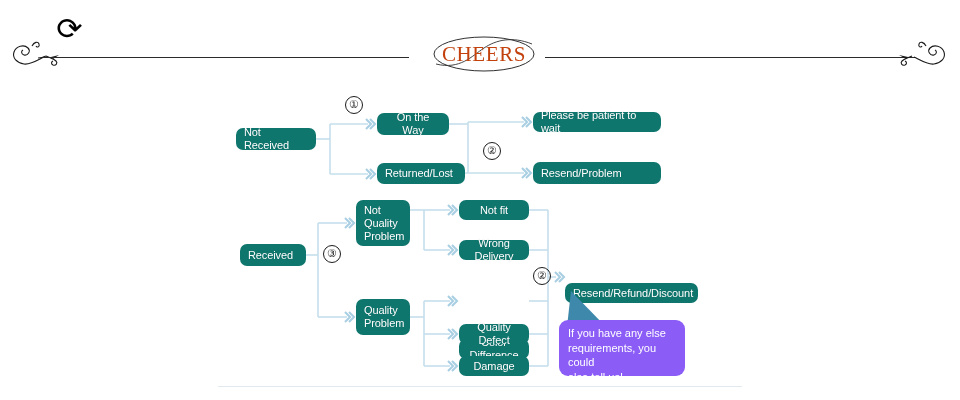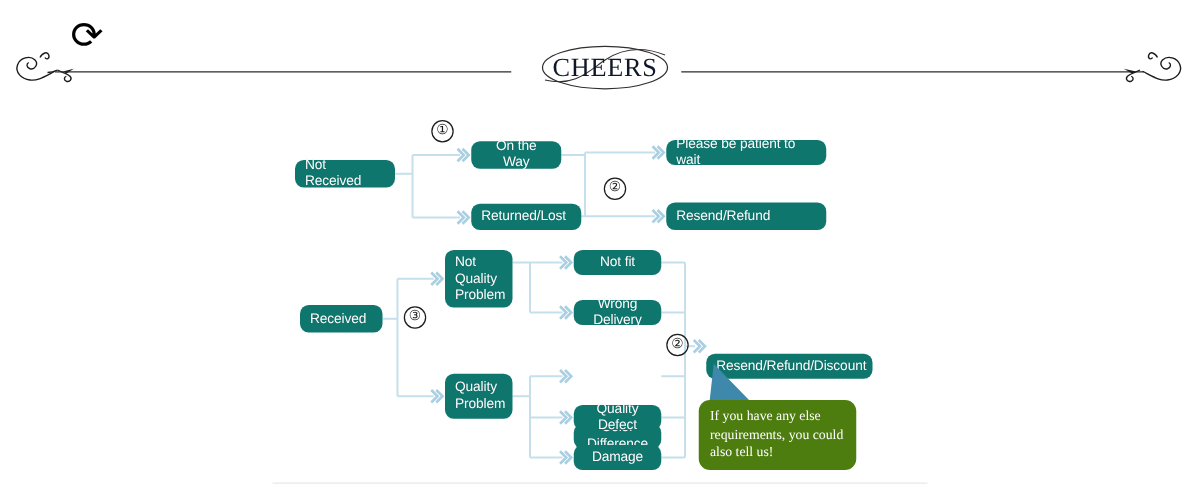--- a/index.html
+++ b/index.html
@@ -66,21 +66,21 @@
   }
   #cheers .cheers-text {
     position: absolute;
     left: 0; top: 0;
     width: 128px;
     text-align: center;
     line-height: 40px;
     font-family: "Liberation Serif", serif;
     font-size: 21px;
     letter-spacing: 0.6px;
-    color: #0f172a;
+    color: #c2410c;
   }
 
   
   #chart {
     position: absolute;
     left: 218px; top: 84px;
     width: 524px; height: 302px;
     background: #ffffff;
     border-bottom: 1px solid #e3eaef;
   }
@@ -105,28 +105,28 @@
     align-items: center;
     white-space: pre-line;
     text-shadow: 0 0 1px rgba(0,0,0,0.18);
   }
   .node.center { justify-content: center; text-align: center; }
   .node.left   { justify-content: flex-start; text-align: left; }
 
   .callout {
     position: absolute;
     box-sizing: border-box;
-    background: #4d7c0f;
+    background: #8b5cf6;
     color: #ffffff;
     border-radius: 9px;
     font-size: 11px;
     line-height: 14.5px;
     padding: 6px 9px;
     white-space: pre-line;
-    font-family: Liberation Serif, serif;
+    font-family: Liberation Sans, sans-serif;
   }
   .callout-tail {
     position: absolute;
     width: 0; height: 0;
   }
 
   .marker {
     position: absolute;
     width: 16px; height: 16px;
     border: 1.2px solid #1d1d1d;
@@ -243,21 +243,21 @@
         <use href="#chev" x="230" y="250"></use>
         <use href="#chev" x="230" y="282"></use>
         <use href="#chev" x="337" y="193"></use>
       </g>
     </svg>
 
     <div class="node left" style="left:18px;  top:44px;  width:80px;  height:22px;">Not Received</div>
     <div class="node center" style="left:159px; top:29px;  width:72px;  height:22px;">On the Way</div>
     <div class="node left" style="left:159px; top:79px;  width:88px;  height:21px;">Returned/Lost</div>
     <div class="node left" style="left:315px; top:28px;  width:128px; height:20px;">Please be patient to wait</div>
-    <div class="node left" style="left:315px; top:78px;  width:128px; height:22px;">Resend/Refund</div>
+    <div class="node left" style="left:315px; top:78px;  width:128px; height:22px;">Resend/Problem</div>
 
     <div class="node left" style="left:22px;  top:160px; width:66px;  height:22px;">Received</div>
     <div class="node left" style="left:138px; top:116px; width:54px;  height:46px; align-items:center;">Not
 Quality
 Problem</div>
     <div class="node left" style="left:138px; top:215px; width:54px;  height:36px; align-items:center;">Quality
 Problem</div>
 
     <div class="node center" style="left:241px; top:116px; width:70px; height:20px;">Not fit</div>
     <div class="node center" style="left:241px; top:156px; width:70px; height:20px;">Wrong Delivery</div>

